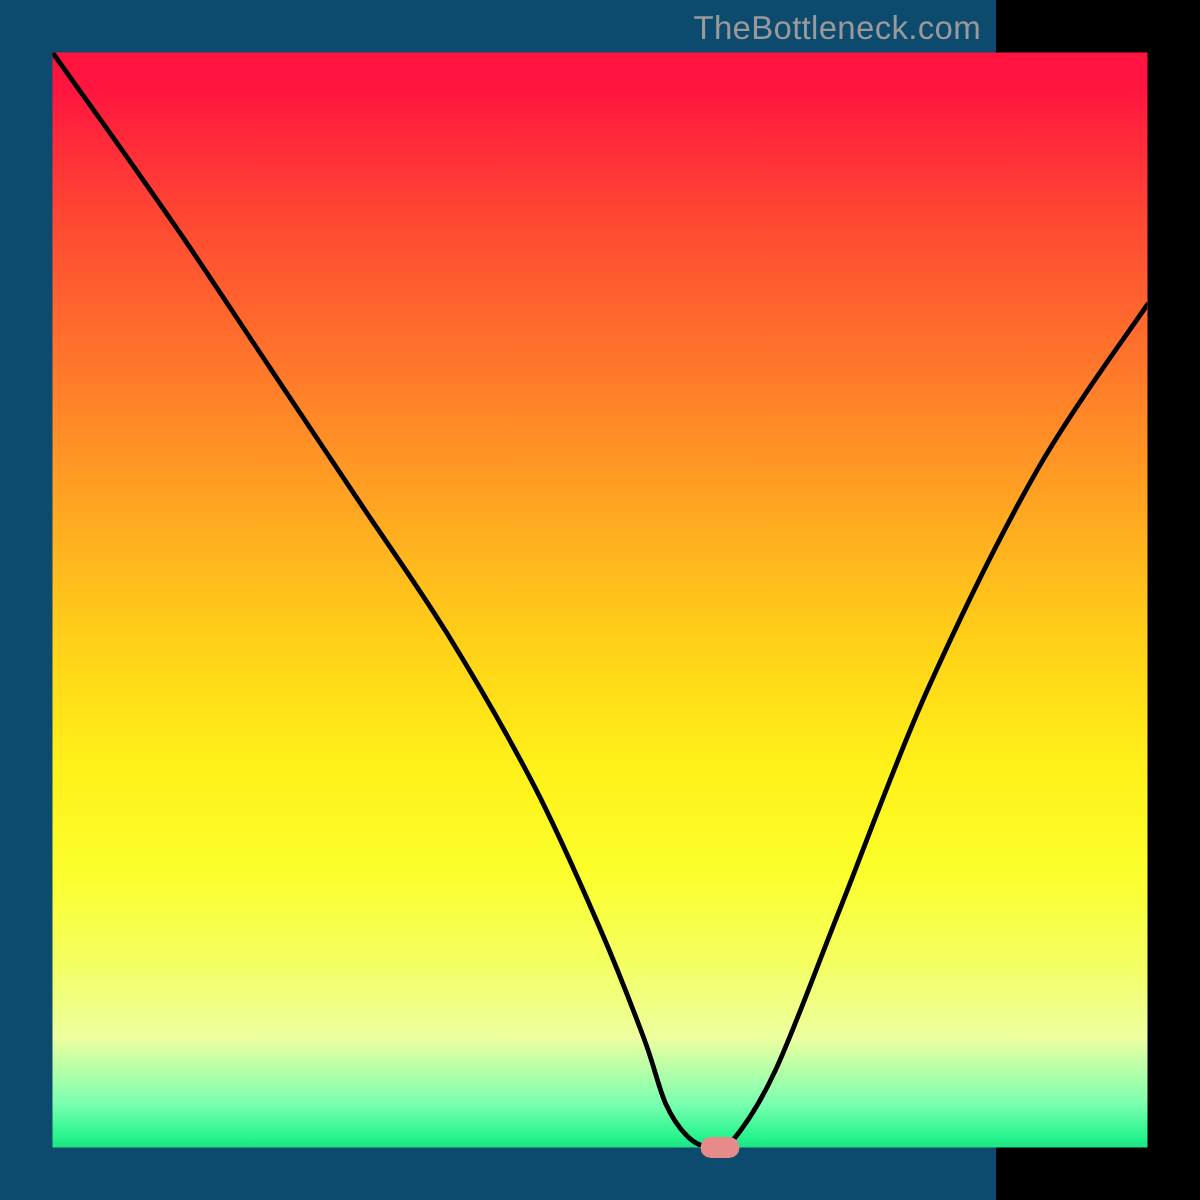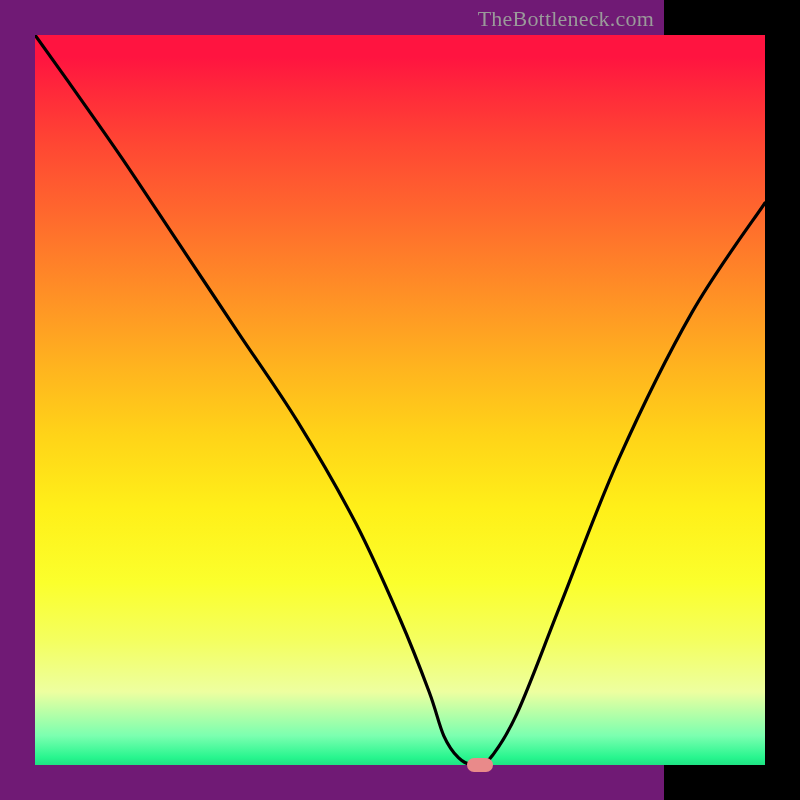--- a/index.html
+++ b/index.html
@@ -8,22 +8,21 @@
     width: 800px;
     height: 800px;
     background: #000;
     overflow: hidden;
     font-family: Arial, Helvetica, sans-serif;
   }
   .frame {
     position: relative;
     width: 664px;
     height: 800px;
-    background: #701a75;
-    font-family: Liberation Serif, serif;
+    background: #0c4a6e;
   }
   .plot {
     position: absolute;
     left: 35px;
     top: 35px;
     width: 730px;
     height: 730px;
     background: linear-gradient(
       to bottom,
       #ff1440 0%,

